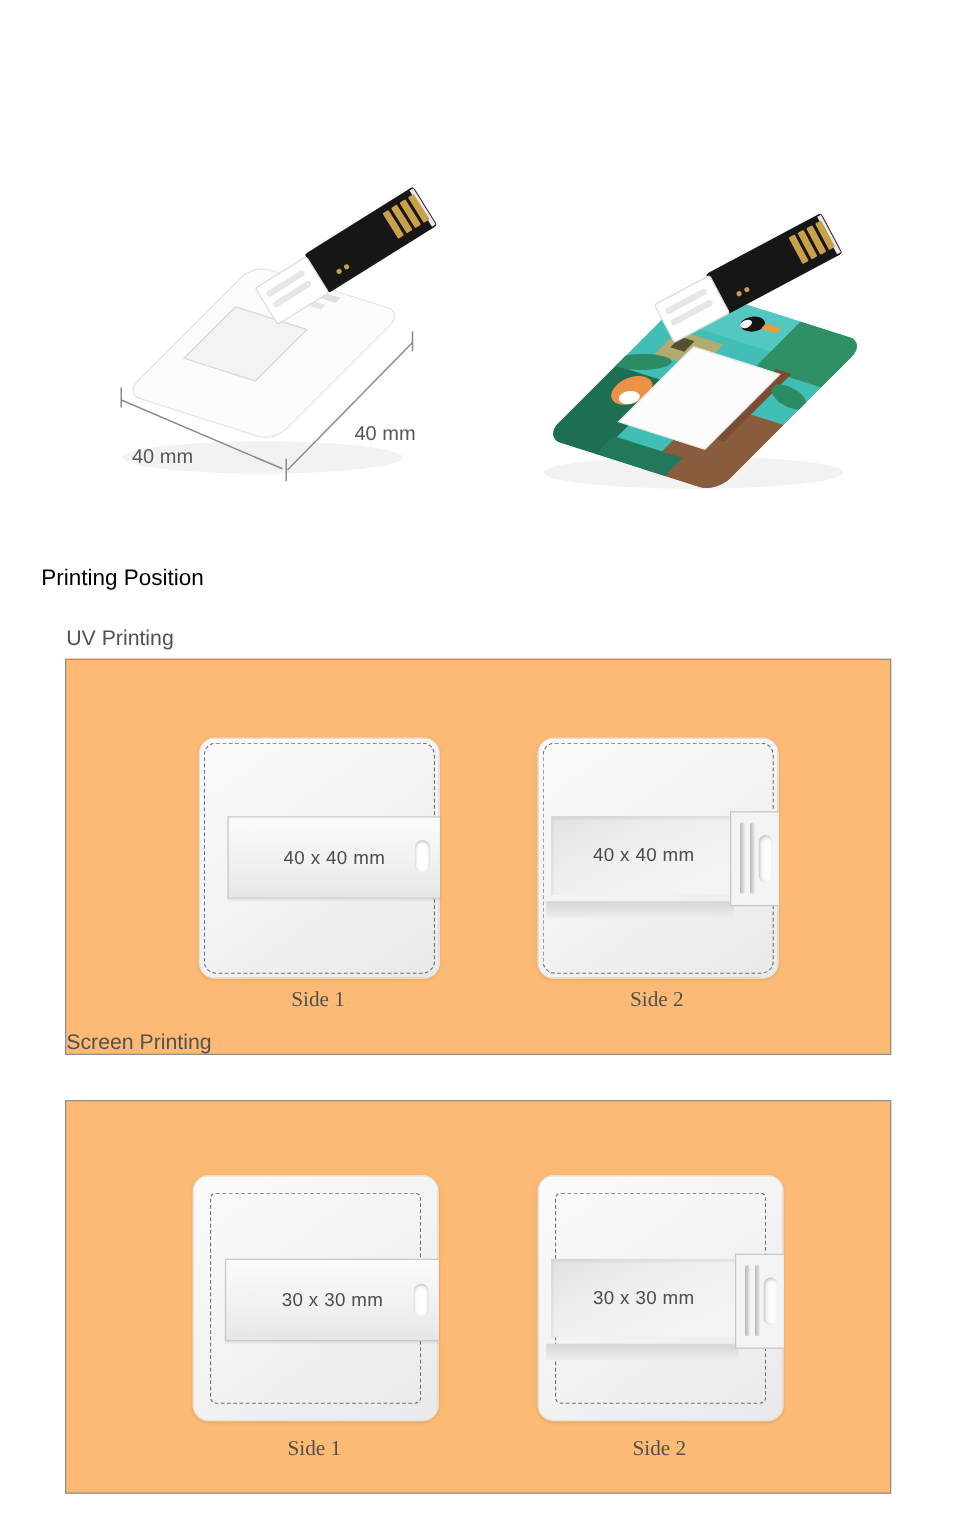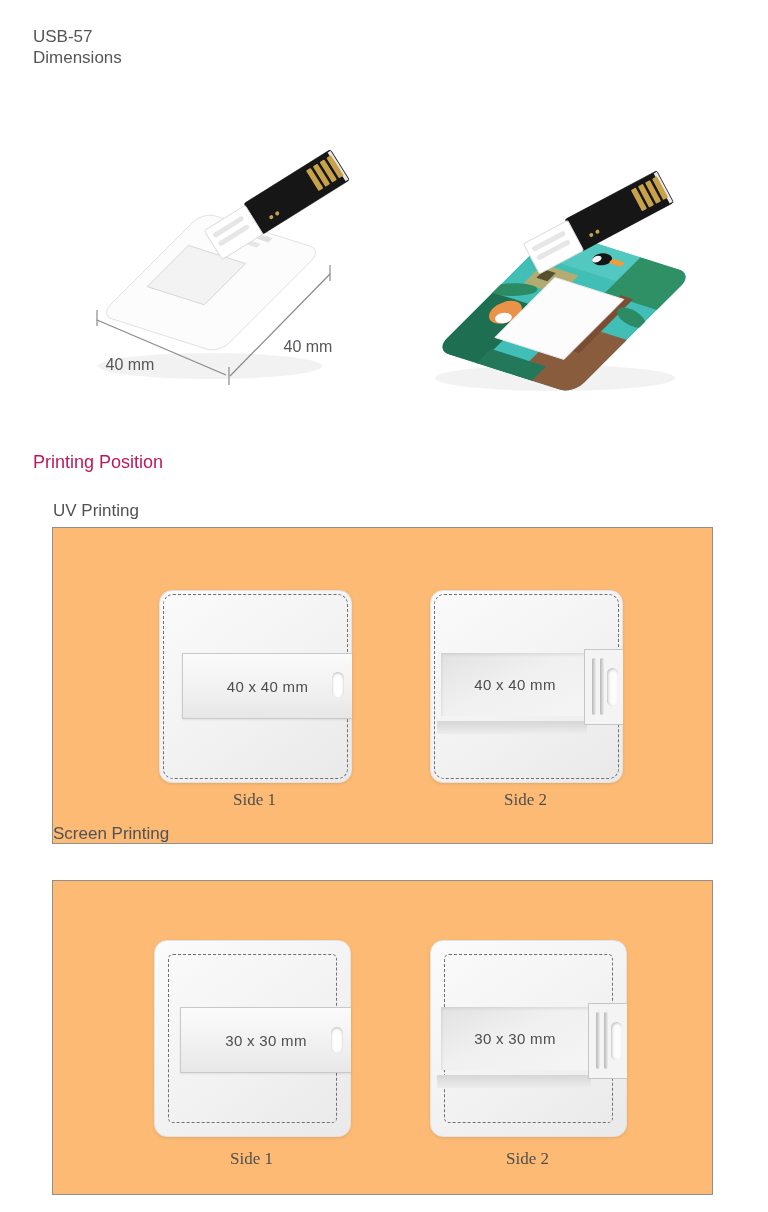--- a/index.html
+++ b/index.html
@@ -4,21 +4,21 @@
 <style>
   html,body{margin:0;padding:0;background:#fff;}
   .page{
     position:relative;width:768px;height:1212px;background:#ffffff;overflow:hidden;
     font-family:"Liberation Sans", sans-serif;color:#555658;
   }
   .abs{position:absolute;}
   
   .hdr{left:33px;top:26px;font-size:17px;line-height:21px;color:#555658;}
   
-  .h-pos{left:33px;top:452px;font-size:18px;color:#be185d;}
+  .h-pos{left:33px;top:452px;font-size:18px;color:#000000;}
   .h-sub{font-size:17px;color:#515254;}
   
   .pbox{left:52px;width:659px;border:1px solid #8f8f8f;background:#fdba74;}
   
   .pcard{
     position:absolute;border-radius:13px;
     background:linear-gradient(145deg,#fbfbfb 0%,#f2f2f2 55%,#e9e9e9 100%);
     border:1px solid #e3e3e3;
     box-shadow:0 1px 3px rgba(0,0,0,0.10);
   }
@@ -66,24 +66,20 @@
   .area-label{font-size:15px;color:#4d4d4d;letter-spacing:0.3px;}
   .caption{position:absolute;text-align:center;font-size:17px;color:#4f4f4f;font-family:Liberation Serif, serif;}
   svg text{font-family:"Liberation Sans",sans-serif;}
   .dim-label{font-size:16px;fill:#55575a;}
 </style>
 </head>
 <body>
 
 <div class="page">
 
-  <div class="abs hdr">
-    <div>USB-57</div>
-    <div>Dimensions</div>
-  </div>
 
   <svg class="abs" style="left:80px;top:148px" width="280" height="245" viewBox="0 0 280 245">
     <ellipse cx="130" cy="218" rx="112" ry="13" fill="#000" opacity="0.05"></ellipse>
 
     <g transform="matrix(1.19 0.38 -1.03 1.03 123 64)">
       <rect x="0" y="0" width="100" height="100" rx="10" fill="#fcfcfc" stroke="#e2e2e2" stroke-width="1" vector-effect="non-scaling-stroke"></rect>
       <rect x="12" y="28" width="48" height="40" fill="#f3f3f3" stroke="#d7d7d7" stroke-width="1" vector-effect="non-scaling-stroke"></rect>
       <rect x="44" y="3" width="17" height="4" fill="#e1e1e1"></rect>
       <rect x="44" y="10" width="13" height="3.5" fill="#e6e6e6"></rect>
     </g>

